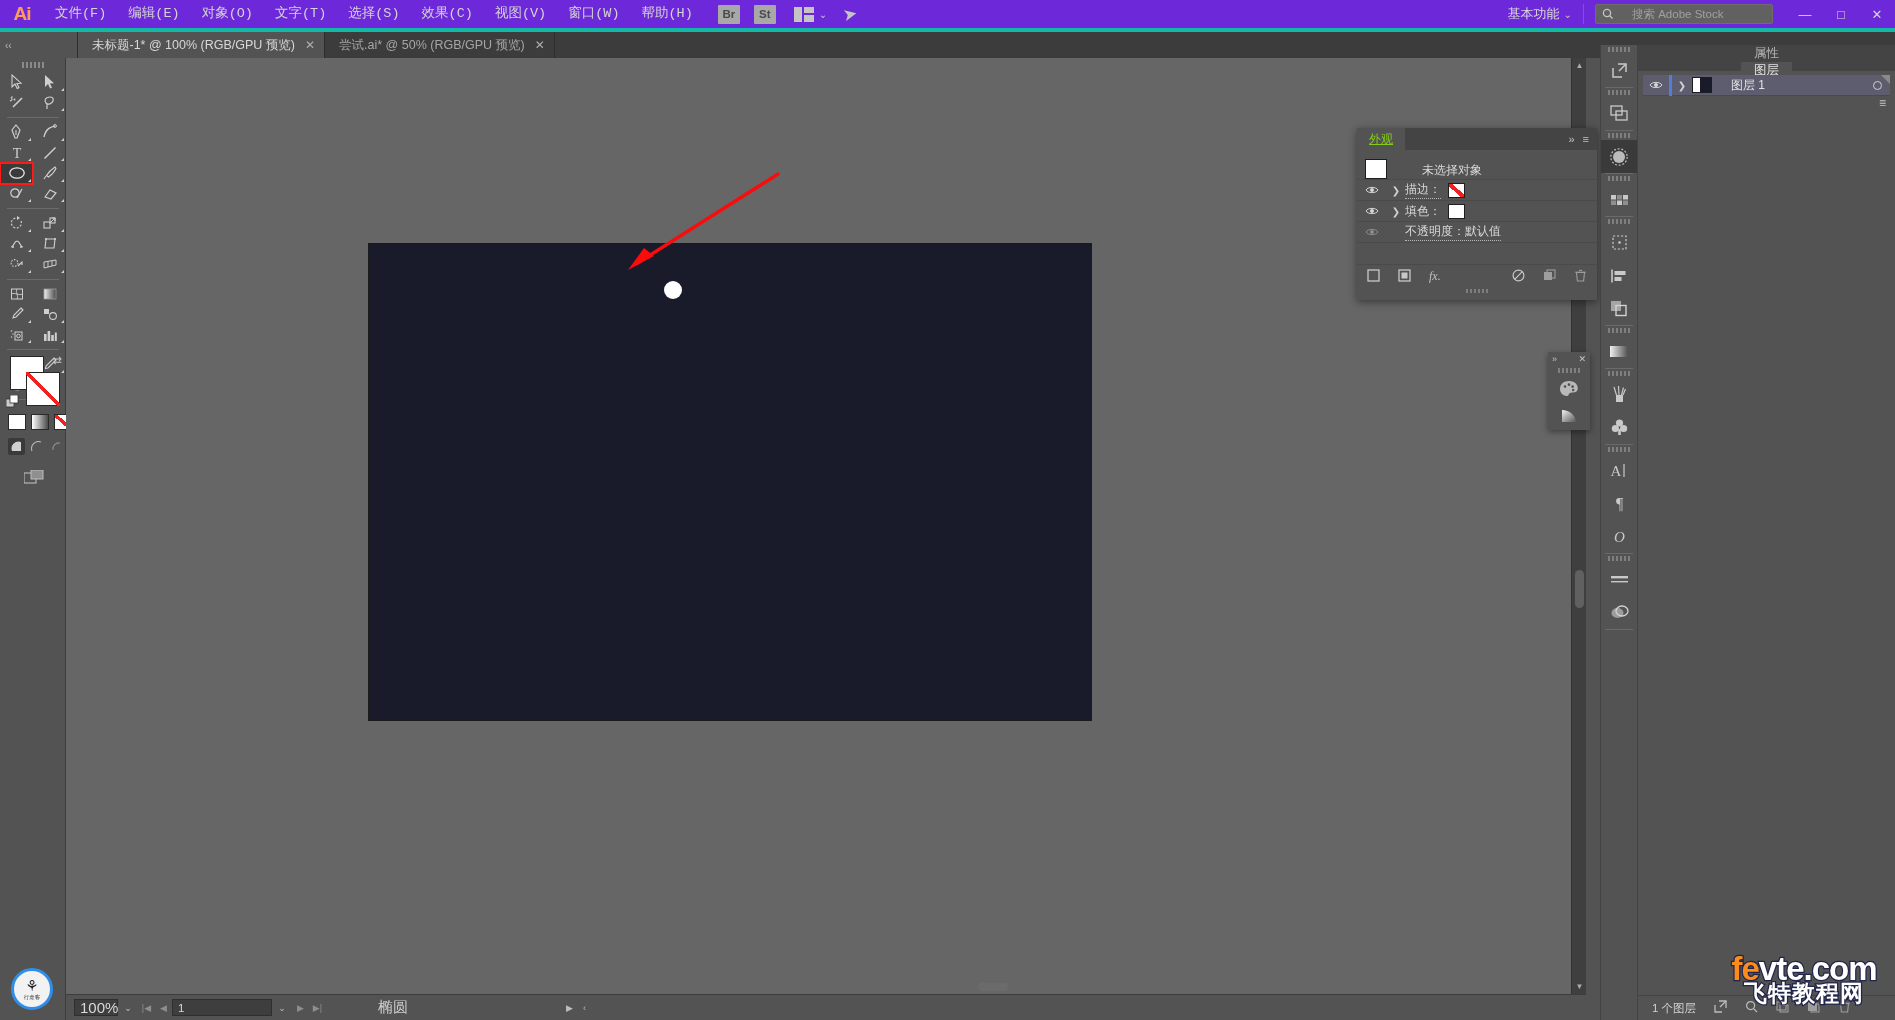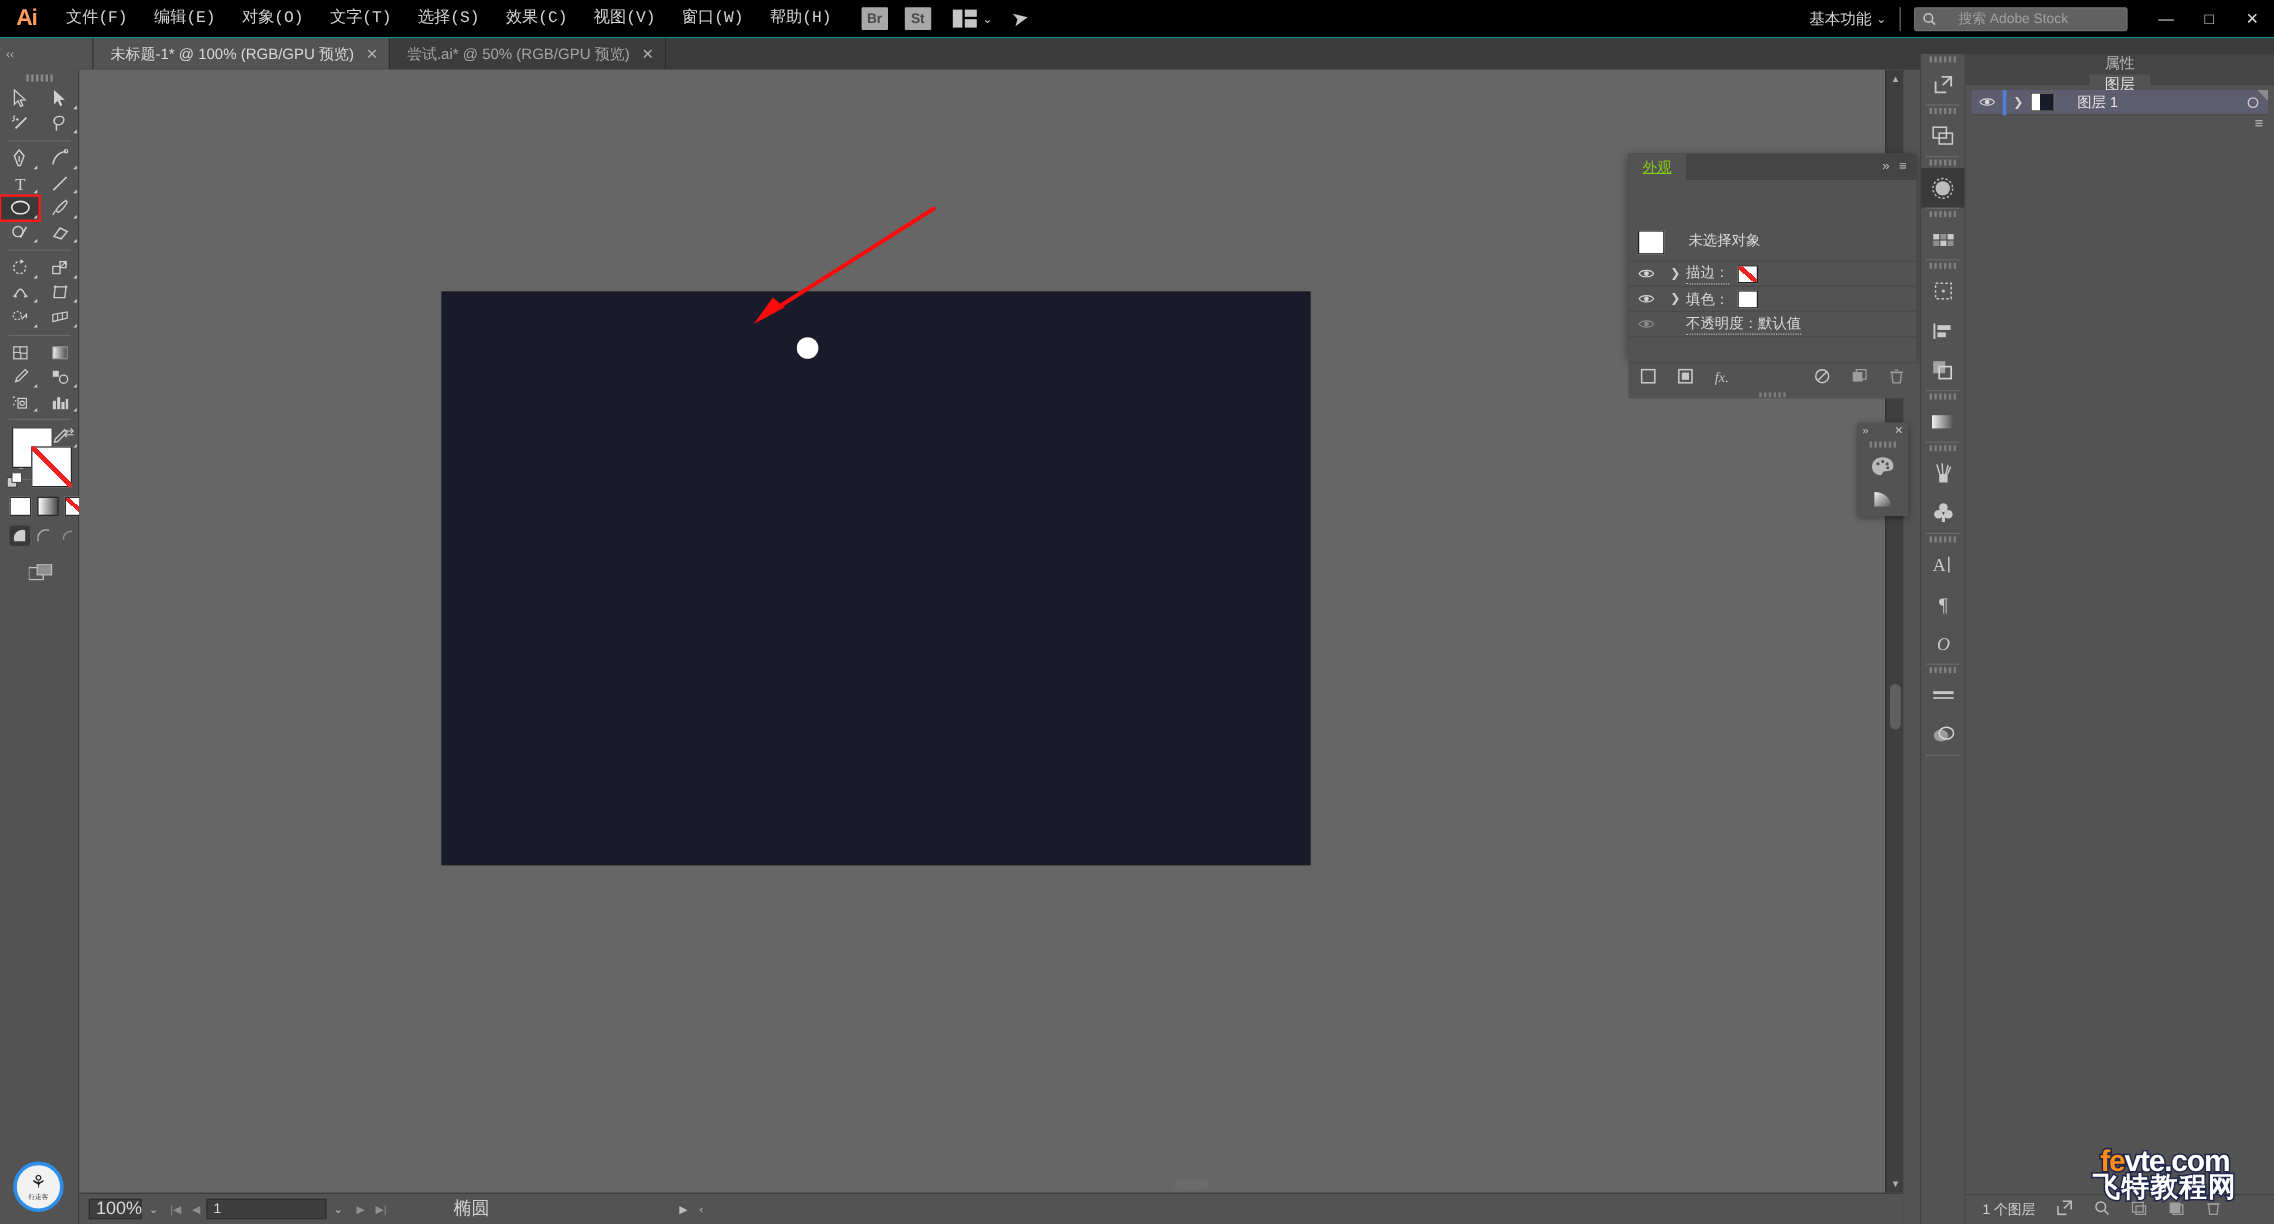--- a/index.html
+++ b/index.html
@@ -7,22 +7,22 @@
     width:1895px; height:1020px; overflow:hidden;
     background:#535353;
     font-family:"Liberation Sans", sans-serif;
     -webkit-font-smoothing:antialiased;
   }
   #app{position:relative;width:1895px;height:1020px;}
 
   
   .menubar{
     position:absolute;left:0;top:0;width:1895px;height:32px;
-    background:#000000;display:flex;align-items:center;
-    border-bottom:1px solid #14b8a6;
+    background:#6d28d9;display:flex;align-items:center;
+    border-bottom:4px solid #14b8a6;
   }
   .ai-logo{
     width:44px;height:32px;display:flex;align-items:center;justify-content:center;
     color:#ff9a5c;font-size:19px;font-weight:bold;letter-spacing:-1px;
   }
   .menu-item{
     padding:0 11px;height:32px;line-height:32px;color:#d4d4d4;font-size:13.5px;
     cursor:default;white-space:nowrap;font-family:Liberation Mono, monospace;
   }
   .tool-btn{
@@ -162,21 +162,21 @@
   .ap-tr-right{margin-left:auto;display:flex;align-items:center;gap:8px;padding-right:8px;color:#c2c2c2;font-size:11px;}
   .ap-body{background:#535353;padding-top:4px;}
   .ap-row{height:21px;display:flex;align-items:center;border-bottom:1px solid #4a4a4a;}
   .ap-eye{width:30px;display:flex;align-items:center;justify-content:center;}
   .ap-exp{width:18px;color:#cfcfcf;font-size:10px;display:flex;align-items:center;justify-content:center;}
   .ap-label{color:#d9d9d9;font-size:12px;}
   .ap-label.dotted{border-bottom:1px dotted #b4b4b4;}
   .ap-sw{width:17px;height:15px;border:1px solid #1e1e1e;margin-left:7px;background:#fff;position:relative;}
   .ap-sw.stroke::after{content:"";position:absolute;left:0;top:0;right:0;bottom:0;
     background:linear-gradient(to top right,transparent 40%,#ee2222 40%,#ee2222 60%,transparent 60%);}
-  .ap-top{height:26px;display:flex;align-items:flex-start;padding-left:8px;gap:20px;border-bottom:1px solid #4a4a4a;margin-top:38px;}
+  .ap-top{height:26px;display:flex;align-items:flex-end;padding-left:8px;gap:35px;border-bottom:1px solid #4a4a4a;}
   .ap-thumb{width:22px;height:20px;background:#ffffff;border:1px solid #1e1e1e;}
   .ap-foot{height:24px;display:flex;align-items:center;padding:0 10px;gap:18px;color:#c0c0c0;font-size:12px;border-top:1px solid #4a4a4a;}
   .ap-foot .right{margin-left:auto;display:flex;gap:18px;}
   .ap-grip{height:6px;display:flex;align-items:center;justify-content:center;gap:2px;}
   .ap-grip i{width:2px;height:4px;background:#7d7d7d;}
 
   
   .mini-panel{
     position:absolute;left:1548px;top:352px;width:42px;height:78px;background:#535353;
     box-shadow:0 2px 6px rgba(0,0,0,.4);
@@ -225,21 +225,21 @@
   }
   .rp-foot .cnt{color:#d0d0d0;font-size:11.5px;margin-left:14px;}
   .rp-foot .ic{margin-left:18px;color:#bdbdbd;font-size:12px;}
 
   
   .watermark{
     position:absolute;right:6px;bottom:18px;width:170px;height:48px;
     display:flex;flex-direction:column;align-items:center;justify-content:center;
     pointer-events:none;
   }
-  .wm1{font-size:25px;font-weight:bold;color:#ffffff;line-height:1;
+  .wm1{font-size:33px;font-weight:bold;color:#ffffff;line-height:1;
        letter-spacing:-1px;-webkit-text-stroke:2.5px #20254a;paint-order:stroke fill;}
   .wm1 b{color:#ff8c1a;-webkit-text-stroke:2.5px #20254a;}
   .wm2{font-size:23px;font-weight:bold;color:#ffffff;line-height:1;margin-top:-3px;
        letter-spacing:1px;-webkit-text-stroke:2.5px #20254a;paint-order:stroke fill;}
   .collapse-arrows{position:absolute;left:5px;top:40px;color:#b9b9b9;font-size:10px;}
 </style>
 </head>
 <body>
 
 <div id="app">

